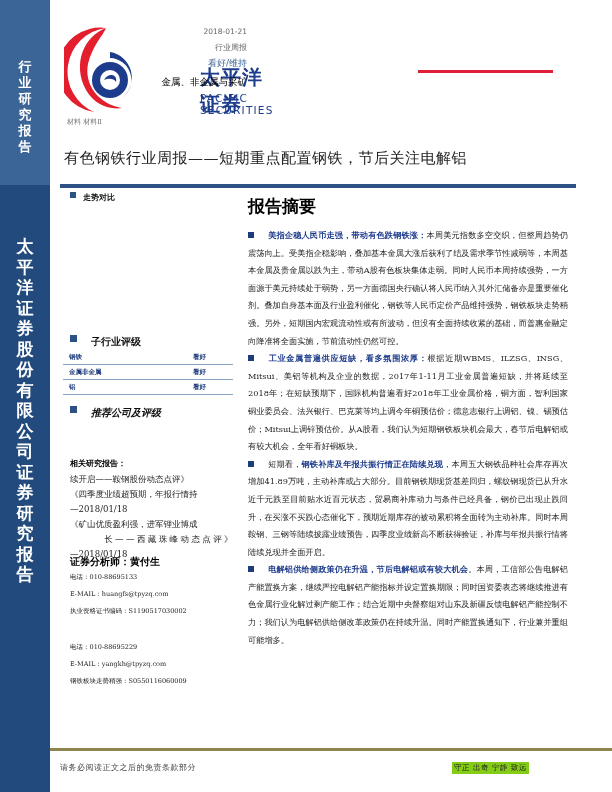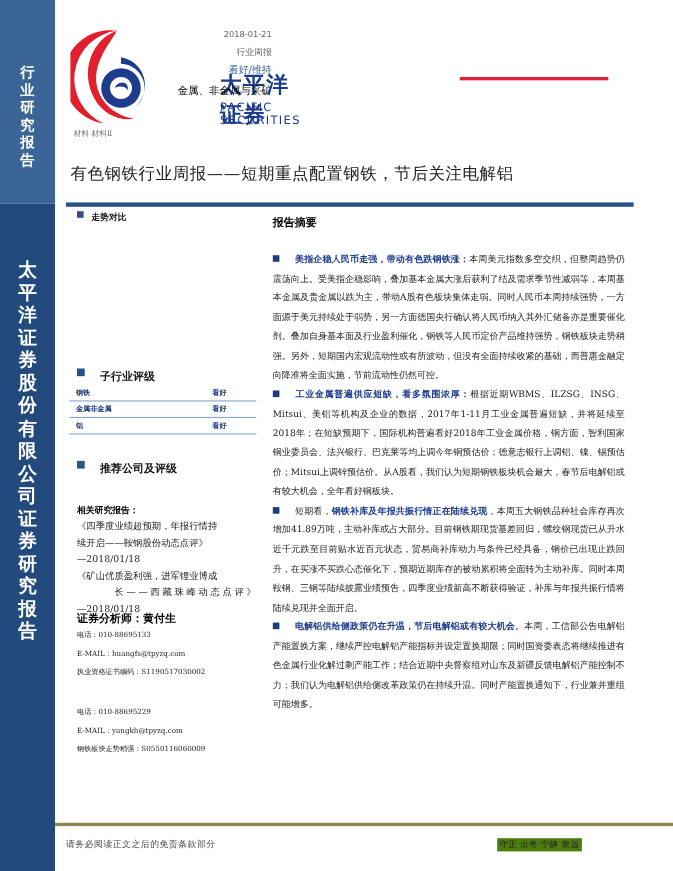--- a/index.html
+++ b/index.html
@@ -33,47 +33,47 @@
   .title { position: absolute; left: 64px; top: 149px; font-size: 15px; font-family: "DejaVu Serif", serif; color: #222; letter-spacing: 0.5px; white-space: nowrap; }
   .title-rule { position: absolute; left: 60px; top: 184px; width: 516px; height: 4px; background: #2c5184; }
 
   
   .sec-head { position: absolute; left: 70px; font-family: "DejaVu Serif", serif; font-weight: bold; color: #111; display: flex; }
   .sq { display: inline-block; background: #2c5184; margin-right: 8px; }
   .trend { top: 192px; font-size: 8px; }
   .trend .sq { width: 6px; height: 6px; margin-right: 7px; }
   .sub-rate { top: 335px; font-size: 10px; }
   .sub-rate .sq { width: 7px; height: 7px; margin-right: 14px; }
-  .rec-co { top: 419px; font-size: 10px; }
+  .rec-co { top: 406px; font-size: 10px; font-style: italic; }
   .rec-co .sq { width: 7px; height: 7px; margin-right: 14px; }
 
   .rating-table { position: absolute; left: 63px; top: 350px; width: 170px; }
   .rt-row { display: flex; height: 15px; align-items: center; border-bottom: 1.5px solid #8aa4c4; font-family: "DejaVu Serif", serif; font-weight: bold; font-size: 6.5px; color: #1e3c7c; justify-content: space-between; }
   .rt-row .c1 { width: 130px; padding-left: 6px; }
   .rt-row .c2 { flex: 1; }
 
   .related { position: absolute; left: 70px; top: 458px; width: 165px; font-family: "DejaVu Serif", serif; }
   .rel-title { font-size: 8px; font-weight: bold; margin-bottom: 3px; font-family: Liberation Mono, monospace; }
   .rel-line { font-size: 8.5px; line-height: 15px; color: #222; white-space: nowrap; }
 
   .analyst { position: absolute; left: 70px; width: 170px; font-family: "DejaVu Serif", serif; }
   .an-name { font-size: 10px; font-weight: bold; height: 18px; }
   .an-info { font-size: 6.5px; color: #222; height: 17px; white-space: nowrap; }
 
   
-  .summary-head { position: absolute; left: 248px; top: 195px; font-size: 10px; font-weight: bold; font-family: "DejaVu Serif", serif; }
+  .summary-head { position: absolute; left: 248px; top: 195px; font-size: 17px; font-weight: bold; font-family: "DejaVu Serif", serif; }
   .body { position: absolute; left: 248px; top: 227px; width: 320px; font-family: "DejaVu Serif", serif; font-size: 8.2px; line-height: 17.6px; color: #222; }
   .para { text-align: justify; }
   .para .bullet { display: inline-block; width: 6px; height: 6px; background: #1e3c7c; margin-right: 14px; vertical-align: 0px; }
   .para .hl { color: #1e3c8c; font-weight: bold; }
 
   
   .footer-rule { position: absolute; left: 50px; top: 748px; width: 562px; height: 3px; background: #8e8450; }
   .footer-left { position: absolute; left: 60px; top: 762px; font-size: 8px; font-family: "DejaVu Serif", serif; color: #444; letter-spacing: 0.5px; }
-  .footer-right { position: absolute; left: 452px; top: 762px; font-size: 7.5px; font-family: "DejaVu Serif", serif; background: #4d7c0f; padding: 1px 2px; color: #222; letter-spacing: 0.5px; }
+  .footer-right { position: absolute; left: 452px; top: 762px; font-size: 7.5px; font-family: "DejaVu Serif", serif; background: #84cc16; padding: 1px 2px; color: #222; letter-spacing: 0.5px; }
 </style>
 </head>
 <body>
 
 <div class="sb-top"></div>
 <div class="sb-bottom"></div>
 <div class="sb-text top">
   <span>行</span>
   <span>业</span>
   <span>研</span>
@@ -150,22 +150,22 @@
   </div>
 </div>
 
 <div class="sec-head rec-co">
   <span class="sq"></span>
   <span>推荐公司及评级</span>
 </div>
 
 <div class="related">
   <div class="rel-title">相关研究报告：</div>
+  <div class="rel-line">续开启——鞍钢股份动态点评》</div>
   <div class="rel-line">《四季度业绩超预期，年报行情持</div>
-  <div class="rel-line">续开启——鞍钢股份动态点评》</div>
   <div class="rel-line">—2018/01/18</div>
   <div class="rel-line">《矿山优质盈利强，进军锂业博成</div>
   <div class="rel-line" style="letter-spacing:2.4px;text-align:right;">长——西藏珠峰动态点评》</div>
   <div class="rel-line">—2018/01/18</div>
 </div>
 
 <div class="analyst" style="top:555px;">
   <div class="an-name">证券分析师：黄付生</div>
   <div class="an-info">电话：010-88695133</div>
   <div class="an-info">E-MAIL：huangfs@tpyzq.com</div>

